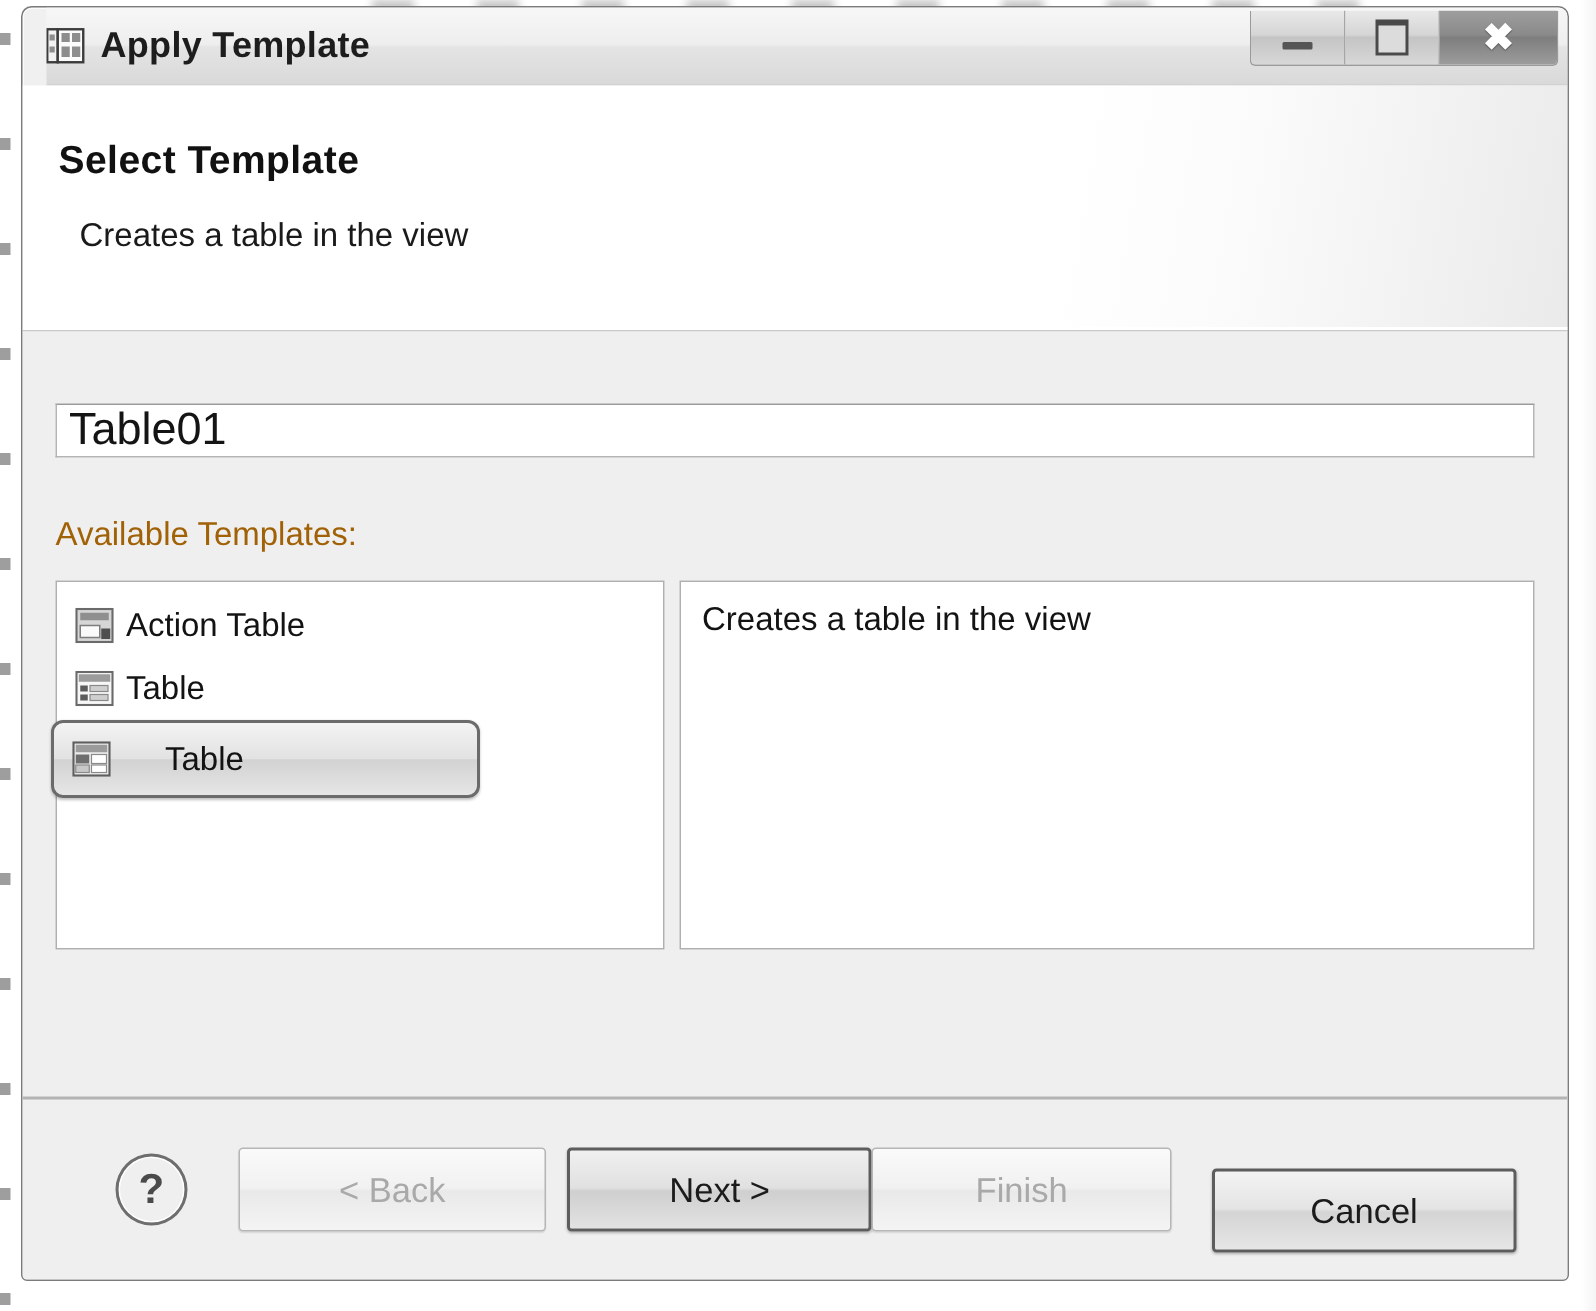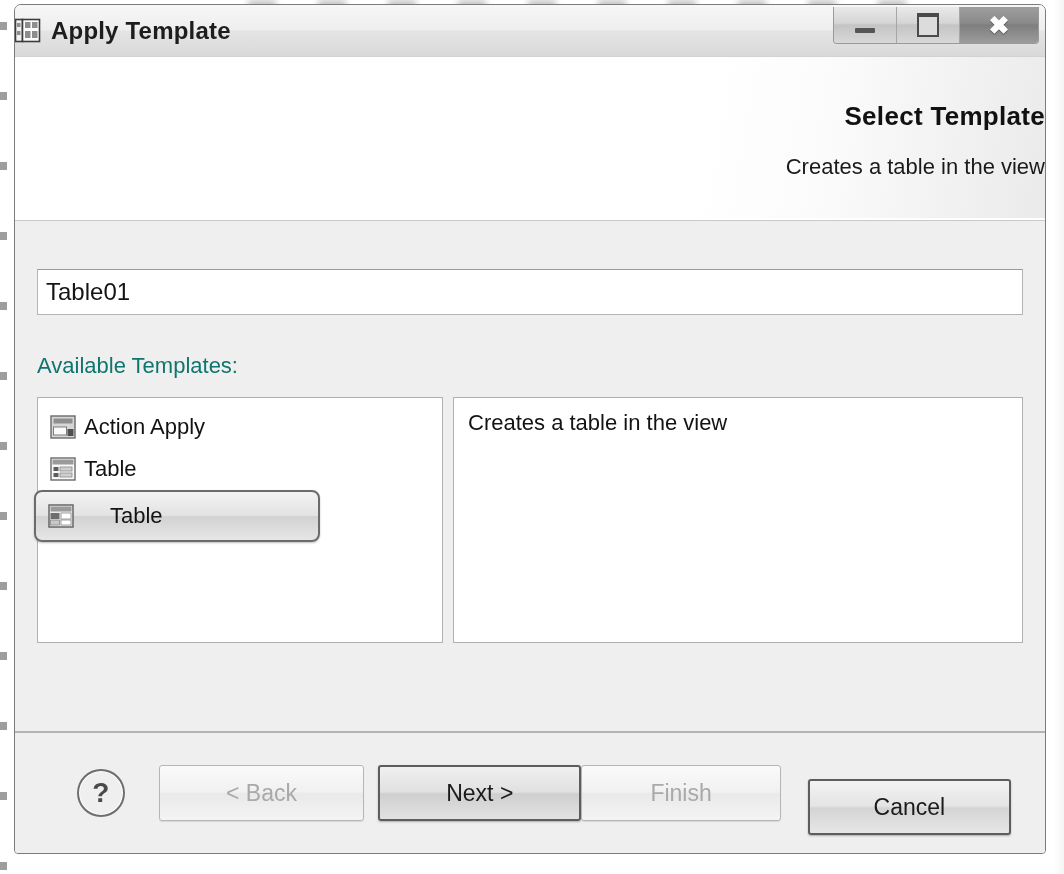--- a/index.html
+++ b/index.html
@@ -61,20 +61,21 @@
   
   #title-bar {
     position: relative;
     height: 52px;
     flex: 0 0 52px;
     background: linear-gradient(to bottom, #f7f7f7 0%, #eeeeee 48%, #e4e4e4 52%, #d9d9d9 100%);
     border-bottom: 1px solid #d2d2d2;
     display: flex;
     align-items: center;
     box-sizing: border-box;
+    margin-left: 16px;
   }
   #window-icon {
     width: 26px; height: 26px;
     position: relative;
     flex: 0 0 26px;
     margin-right: 10px;
   }
   #window-title {
     font-size: 24px;
     color: #1d1d1d;
@@ -123,24 +124,23 @@
     text-shadow: 0 1px 1px rgba(0,0,0,.45);
     font-family: "Liberation Sans", sans-serif;
   }
 
   
   #header-banner {
     flex: 0 0 164px;
     background: linear-gradient(100deg, #ffffff 0%, #ffffff 66%, #fbfbfb 78%, #eaeaea 100%);
     border-bottom: 1px solid #c9c9c9;
     box-shadow: inset 0 -2px 0 #ffffff;
-    padding: 44px 0 0 24px;
-    box-sizing: border-box;
-    position: relative;
-    text-align: right;
+    padding: 34px 0 0 24px;
+    box-sizing: border-box;
+    position: relative;
   }
   #header-title {
     font-size: 26px;
     font-weight: bold;
     color: #111111;
     letter-spacing: .3px;
   }
   #header-subtitle {
     font-size: 22px;
     color: #1a1a1a;
@@ -162,34 +162,34 @@
     margin-top: 48px;
   }
   #name-label {
     font-size: 22px;
     color: #141414;
     white-space: nowrap;
     margin-right: 12px;
   }
   #name-input {
     flex: 1 1 auto;
-    height: 46px;
+    height: 36px;
     background: #ffffff;
     border: 1px solid #b4b4b4;
     border-top-color: #9a9a9a;
-    font-size: 24px;
+    font-size: 30px;
     color: #141414;
     padding: 0 8px;
     box-sizing: border-box;
     font-family: "Liberation Sans", sans-serif;
     outline: none;
   }
   #available-label {
     font-size: 22px;
-    color: #0f766e;
+    color: #a16207;
     margin-top: 38px;
   }
   #panes-row {
     display: flex;
     margin-top: 18px;
     height: 246px;
   }
   #template-list {
     width: 406px;
     background: #ffffff;
@@ -349,21 +349,21 @@
 
         <div class="list-item">
           <span class="item-icon">
             <svg width="26" height="24" viewBox="0 0 26 24" aria-hidden="true">
               <rect x="1" y="1" width="24" height="22" fill="#d6d6d6" stroke="#6a6a6a" stroke-width="1.4"></rect>
               <rect x="3.5" y="3.5" width="19" height="5" fill="#8f8f8f"></rect>
               <rect x="3.5" y="12" width="13" height="8" fill="#fafafa" stroke="#7d7d7d" stroke-width="1"></rect>
               <rect x="17.5" y="14" width="6" height="7" fill="#4f4f4f"></rect>
             </svg>
           </span>
-          <span class="item-label">Action Apply</span>
+          <span class="item-label">Action Table</span>
         </div>
 
         <div class="list-item">
           <span class="item-icon">
             <svg width="26" height="24" viewBox="0 0 26 24" aria-hidden="true">
               <rect x="1" y="1" width="24" height="22" fill="#f7f7f7" stroke="#6a6a6a" stroke-width="1.4"></rect>
               <rect x="2.5" y="2.5" width="21" height="5" fill="#9b9b9b"></rect>
               <rect x="3.5" y="10" width="5" height="4" fill="#5c5c5c"></rect>
               <rect x="10" y="10" width="12" height="4" fill="#cfcfcf" stroke="#8a8a8a" stroke-width=".8"></rect>
               <rect x="3.5" y="16" width="5" height="4" fill="#5c5c5c"></rect>

